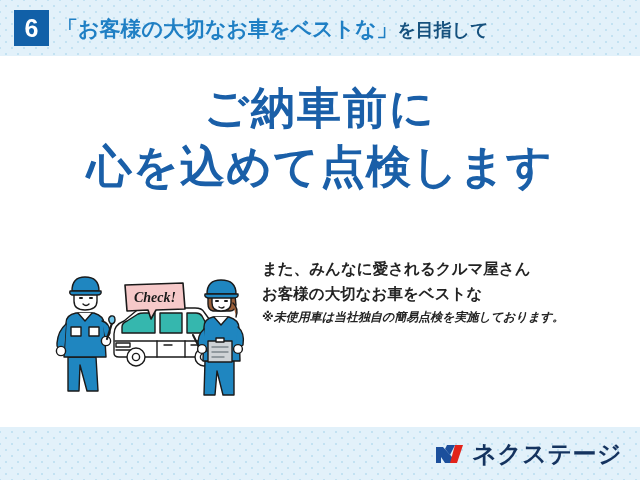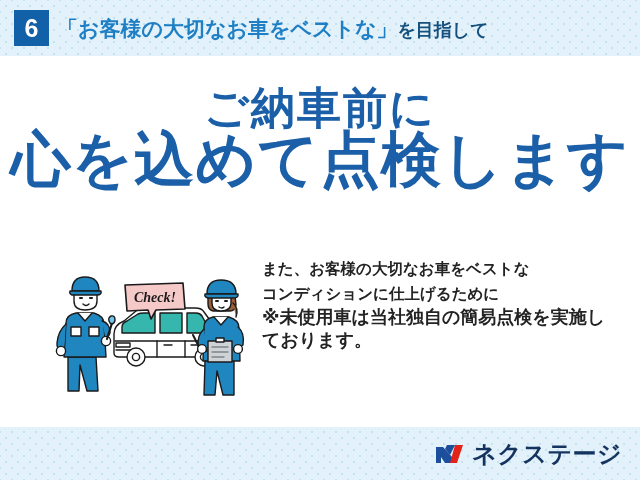--- a/index.html
+++ b/index.html
@@ -40,27 +40,27 @@
     position:absolute;left:0;top:56px;width:640px;height:371px;
     background:#ffffff;
   }
   
   .headline{
     position:absolute;left:0;top:30px;width:640px;
     text-align:center;color:#1a5fa8;
     font-weight:bold;line-height:1.0;
   }
   .hl-1{font-size:44px;letter-spacing:2px;}
-  .hl-2{font-size:60px;letter-spacing:1px;}
+  .hl-2{font-size:45px;letter-spacing:1px;margin-top:14px;}
   
   .bodycopy{
     position:absolute;left:262px;top:200px;width:360px;
     color:#232323;font-size:15.5px;line-height:25px;font-weight:bold;
   }
-  .bodycopy .note{font-size:18px;line-height:23px;}
+  .bodycopy .note{font-size:12px;line-height:23px;font-style:italic;}
   
   .illus{position:absolute;left:52px;top:205px;width:205px;height:140px;}
   .illus svg{display:block;}
   
   .footer-logo{
     position:absolute;right:18px;bottom:10px;
     display:flex;align-items:center;gap:7px;
   }
   .logo-text{
     font-size:24px;font-weight:bold;color:#14335f;letter-spacing:0.5px;
@@ -79,22 +79,22 @@
   </div>
 
   <div class="panel">
 
     <div class="headline">
       <div class="hl-1">ご納車前に</div>
       <div class="hl-2">心を込めて点検します</div>
     </div>
 
     <div class="bodycopy">
-      <div>また、お客様の大切なお車をベストな</div>
-      <div>コンディションに仕上げるために</div>
+      <div>また、みんなに愛されるクルマ屋さん</div>
+      <div>お客様の大切なお車をベストな</div>
       <div class="note">※未使用車は当社独自の簡易点検を実施しております。</div>
     </div>
 
     <div class="illus">
       <svg width="205" height="140" viewBox="0 0 205 140" xmlns="http://www.w3.org/2000/svg">
         <g stroke="#1a1a1a" stroke-width="1.4" fill="none" stroke-linejoin="round" stroke-linecap="round">
 
           <g>
             <path d="M62 92 L62 73 Q62 64 72 60 L84 50 Q88 47 95 47 L143 47 Q150 47 152 51 L160 62 Q166 63 168 68 L169 92 Q169 96 164 96 L67 96 Q62 96 62 92 Z" fill="#ffffff"></path>
 

